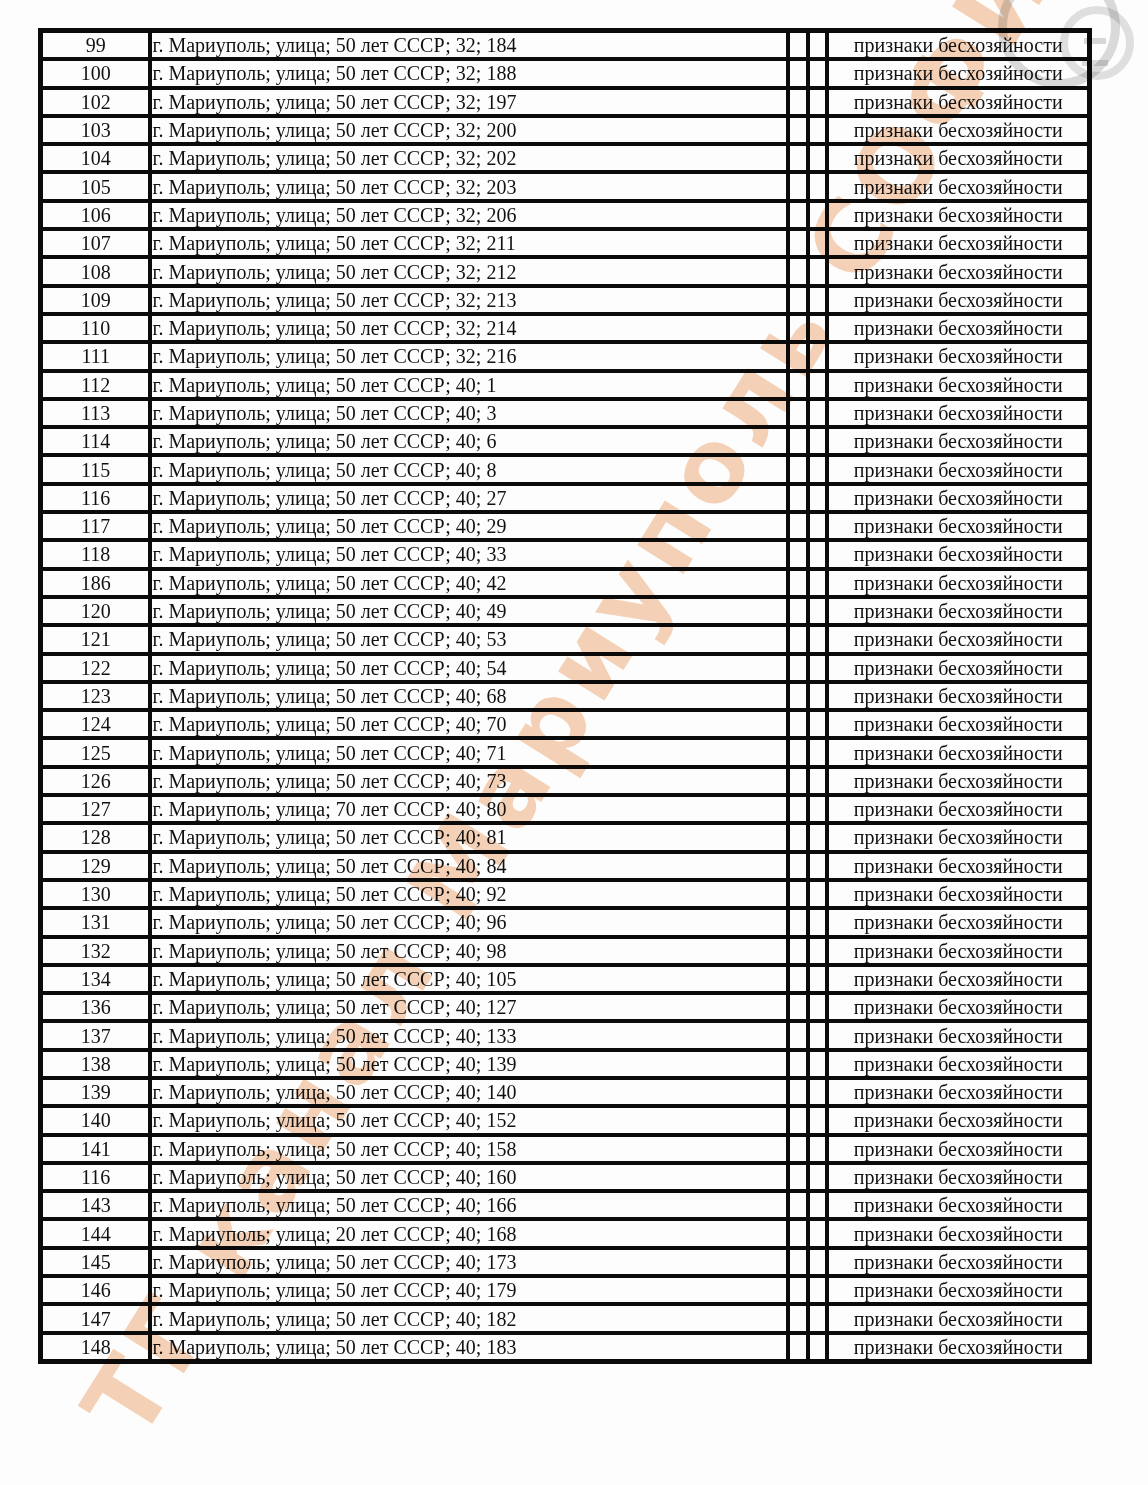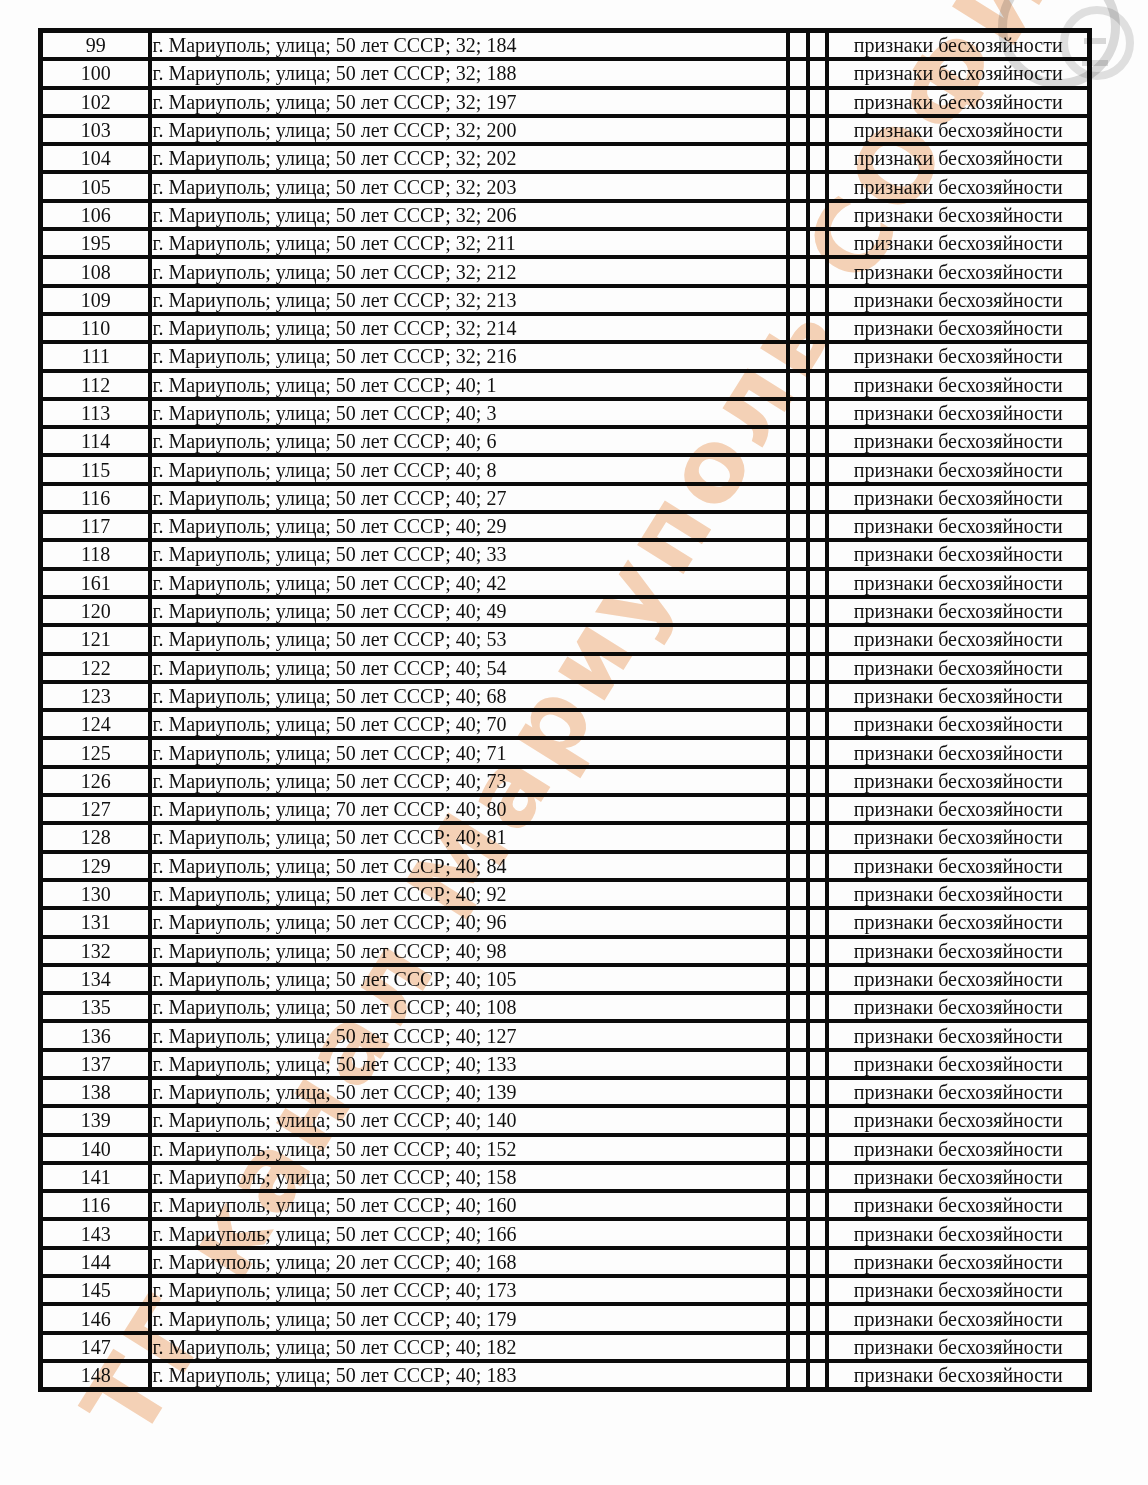--- a/index.html
+++ b/index.html
@@ -117,21 +117,21 @@
       <td class="c-status">признаки бесхозяйности</td>
     </tr>
         <tr>
       <td class="c-num">106</td>
       <td class="c-addr">г. Мариуполь; улица; 50 лет СССР; 32; 206</td>
       <td class="c-blank-a"></td>
       <td class="c-blank-b"></td>
       <td class="c-status">признаки бесхозяйности</td>
     </tr>
         <tr>
-      <td class="c-num">195</td>
+      <td class="c-num">107</td>
       <td class="c-addr">г. Мариуполь; улица; 50 лет СССР; 32; 211</td>
       <td class="c-blank-a"></td>
       <td class="c-blank-b"></td>
       <td class="c-status">признаки бесхозяйности</td>
     </tr>
         <tr>
       <td class="c-num">108</td>
       <td class="c-addr">г. Мариуполь; улица; 50 лет СССР; 32; 212</td>
       <td class="c-blank-a"></td>
       <td class="c-blank-b"></td>
@@ -201,21 +201,21 @@
       <td class="c-status">признаки бесхозяйности</td>
     </tr>
         <tr>
       <td class="c-num">118</td>
       <td class="c-addr">г. Мариуполь; улица; 50 лет СССР; 40; 33</td>
       <td class="c-blank-a"></td>
       <td class="c-blank-b"></td>
       <td class="c-status">признаки бесхозяйности</td>
     </tr>
         <tr>
-      <td class="c-num">161</td>
+      <td class="c-num">186</td>
       <td class="c-addr">г. Мариуполь; улица; 50 лет СССР; 40; 42</td>
       <td class="c-blank-a"></td>
       <td class="c-blank-b"></td>
       <td class="c-status">признаки бесхозяйности</td>
     </tr>
         <tr>
       <td class="c-num">120</td>
       <td class="c-addr">г. Мариуполь; улица; 50 лет СССР; 40; 49</td>
       <td class="c-blank-a"></td>
       <td class="c-blank-b"></td>
@@ -301,27 +301,20 @@
         <tr>
       <td class="c-num">132</td>
       <td class="c-addr">г. Мариуполь; улица; 50 лет СССР; 40; 98</td>
       <td class="c-blank-a"></td>
       <td class="c-blank-b"></td>
       <td class="c-status">признаки бесхозяйности</td>
     </tr>
         <tr>
       <td class="c-num">134</td>
       <td class="c-addr">г. Мариуполь; улица; 50 лет СССР; 40; 105</td>
-      <td class="c-blank-a"></td>
-      <td class="c-blank-b"></td>
-      <td class="c-status">признаки бесхозяйности</td>
-    </tr>
-        <tr>
-      <td class="c-num">135</td>
-      <td class="c-addr">г. Мариуполь; улица; 50 лет СССР; 40; 108</td>
       <td class="c-blank-a"></td>
       <td class="c-blank-b"></td>
       <td class="c-status">признаки бесхозяйности</td>
     </tr>
         <tr>
       <td class="c-num">136</td>
       <td class="c-addr">г. Мариуполь; улица; 50 лет СССР; 40; 127</td>
       <td class="c-blank-a"></td>
       <td class="c-blank-b"></td>
       <td class="c-status">признаки бесхозяйности</td>

